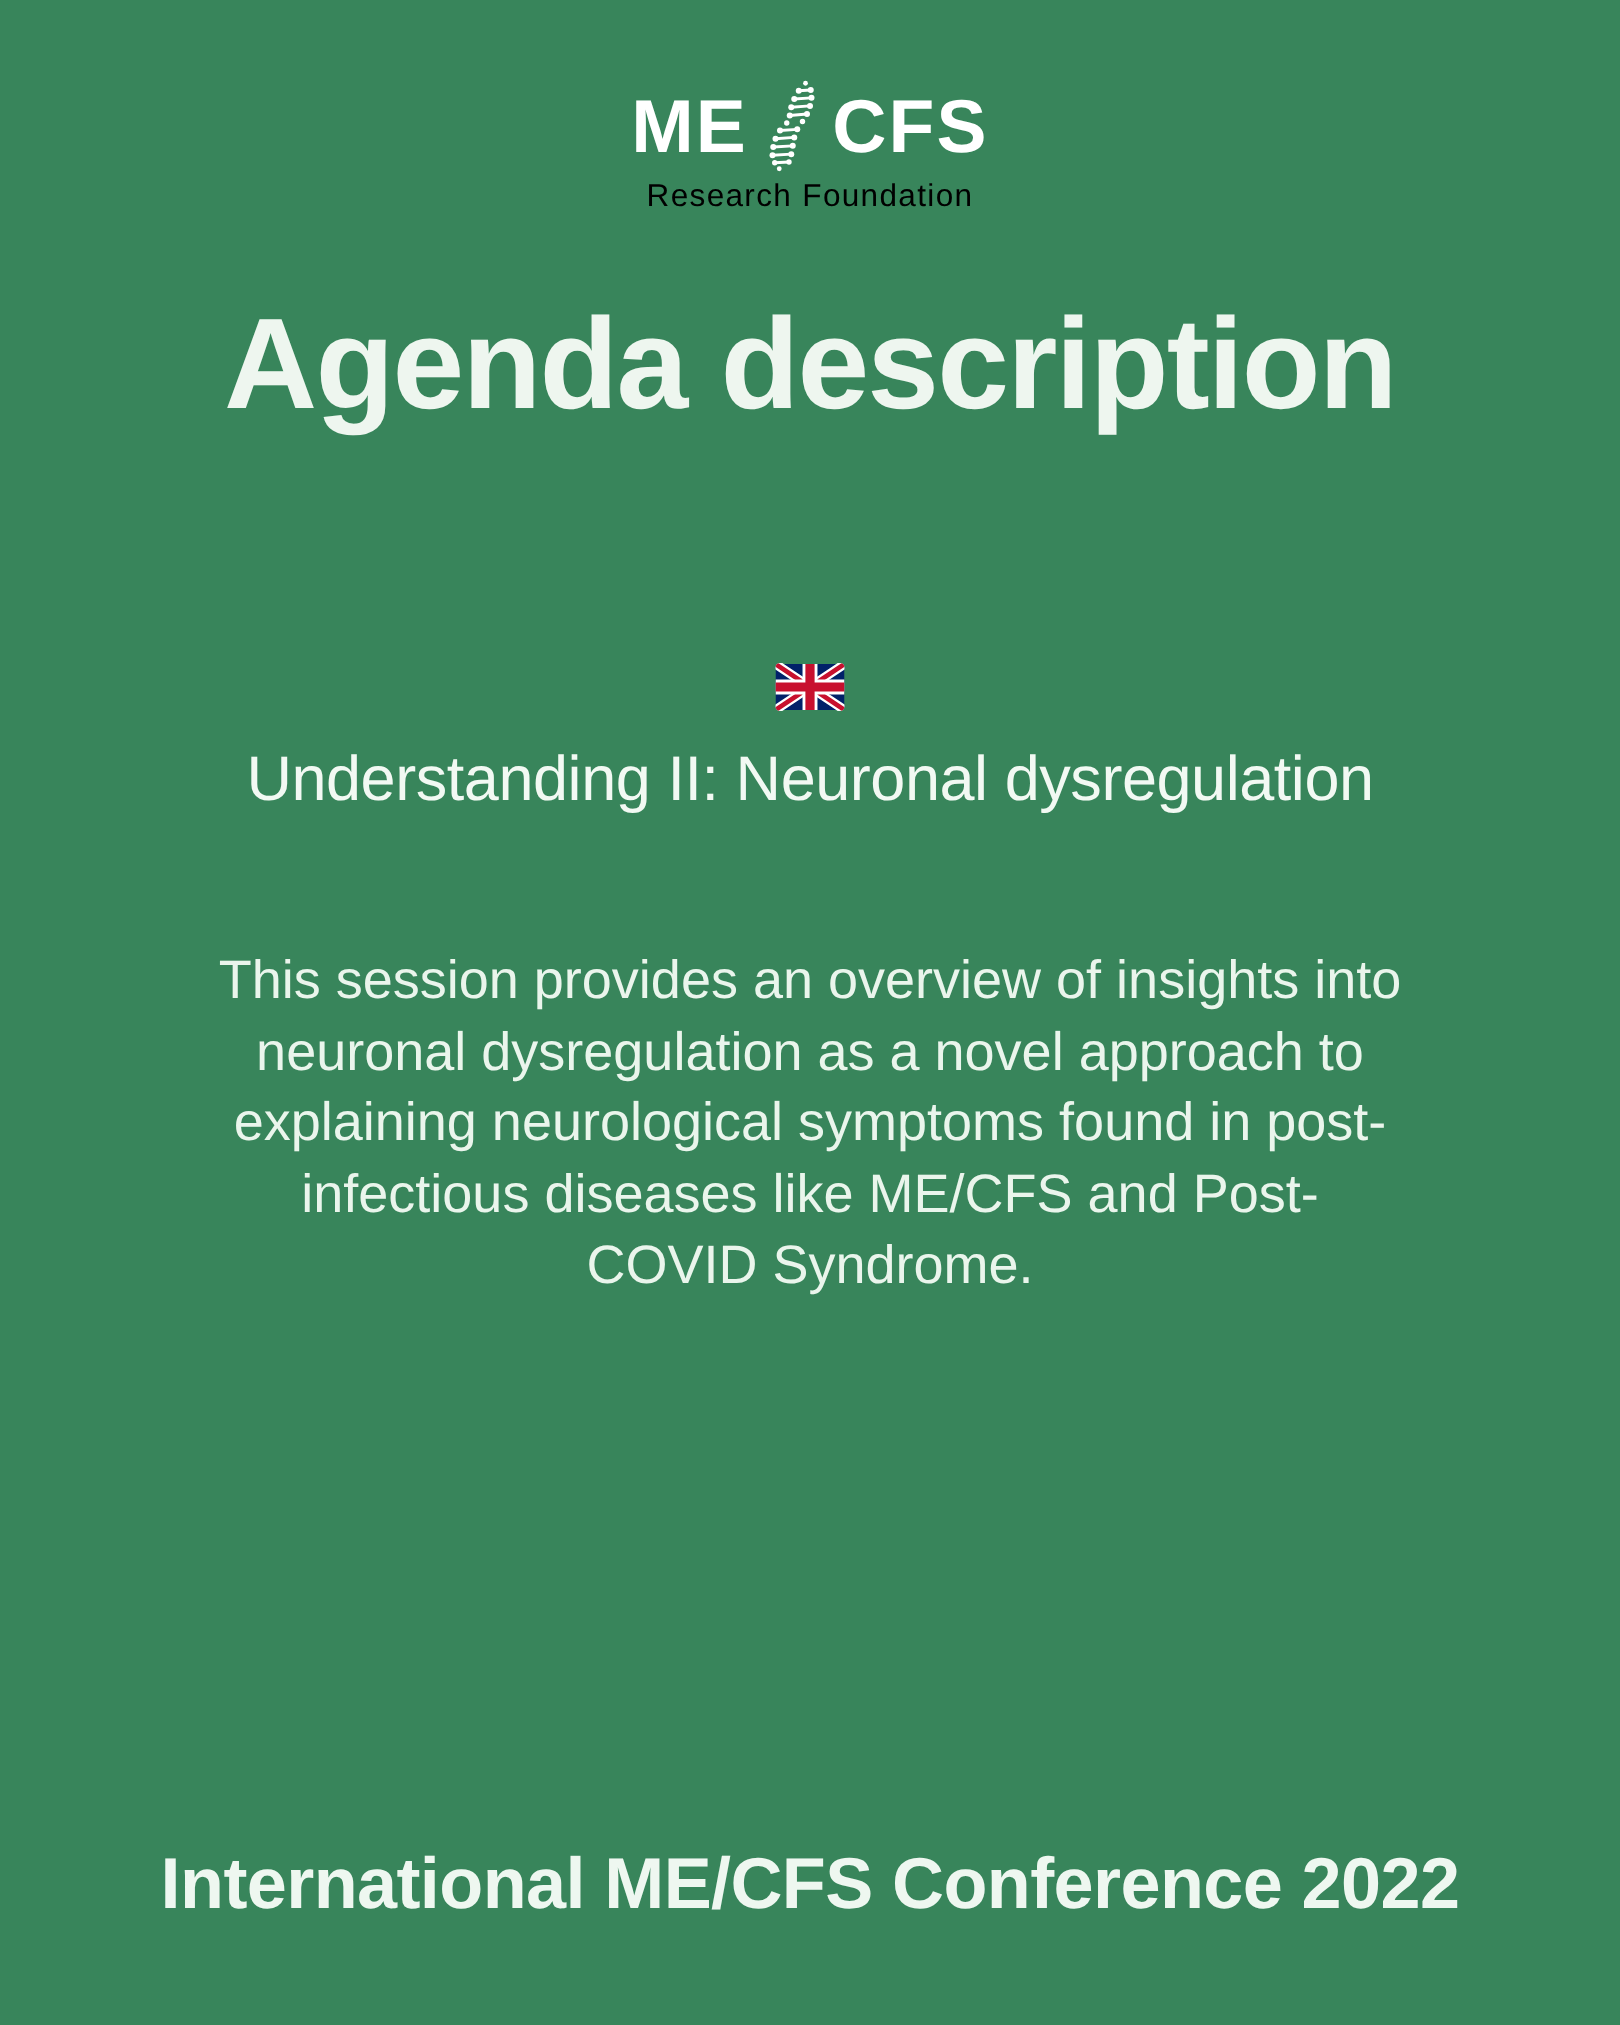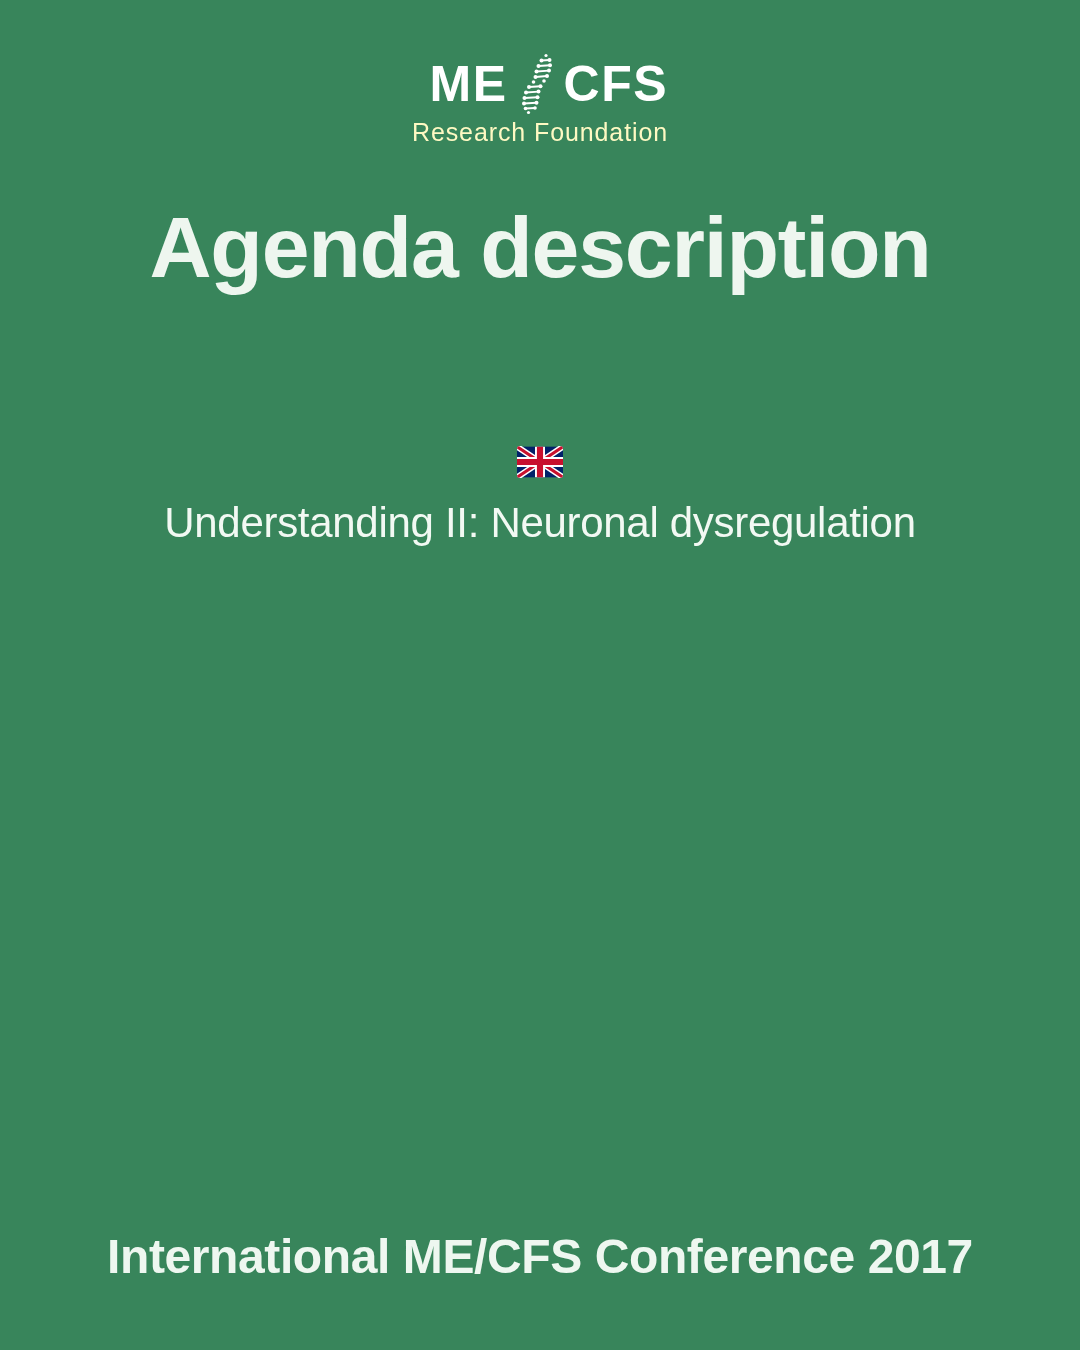--- a/index.html
+++ b/index.html
@@ -23,21 +23,21 @@
     display: flex;
     flex-direction: column;
     align-items: center;
   }
 
   
   .logo-block {
     margin-top: 56px;
     display: flex;
     flex-direction: column;
-    align-items: flex-end;
+    align-items: center;
   }
 
   .logo-wordmark {
     display: flex;
     align-items: center;
     justify-content: center;
     height: 56px;
   }
 
   .logo-word {
@@ -50,24 +50,24 @@
 
   .logo-dna {
     width: 42px;
     height: 62px;
     margin: 0 6px 0 8px;
     display: block;
   }
 
   .logo-sub {
     margin-top: 7px;
-    font-size: 25px;
+    font-size: 21px;
     font-weight: 300;
     letter-spacing: 0.9px;
-    color: #fef9c3;
+    color: #000000;
     line-height: 1.1;
   }
 
   
   .headline {
     font-size: 86px;
     font-weight: 700;
     letter-spacing: -1.2px;
     color: #eef6ef;
     line-height: 1.02;
@@ -195,17 +195,18 @@
       <rect width="60" height="40" fill="#012169"></rect>
       <path d="M0,0 L60,40 M60,0 L0,40" stroke="#ffffff" stroke-width="8"></path>
       <path d="M0,0 L60,40 M60,0 L0,40" stroke="#C8102E" stroke-width="4"></path>
       <path d="M30,0 V40 M0,20 H60" stroke="#ffffff" stroke-width="13"></path>
       <path d="M30,0 V40 M0,20 H60" stroke="#C8102E" stroke-width="8"></path>
     </svg>
   </div>
 
   <div class="session-title">Understanding II: Neuronal dysregulation</div>
 
-
-
-  <div class="footer">International ME/CFS Conference 2017</div>
+  <p class="para-en">This session provides an overview of insights into neuronal dysregulation as a novel approach to explaining neurological symptoms found in post-infectious diseases like ME/CFS and Post-COVID Syndrome.</p>
+
+
+  <div class="footer">International ME/CFS Conference 2022</div>
 
 </div>
 
 </body></html>

